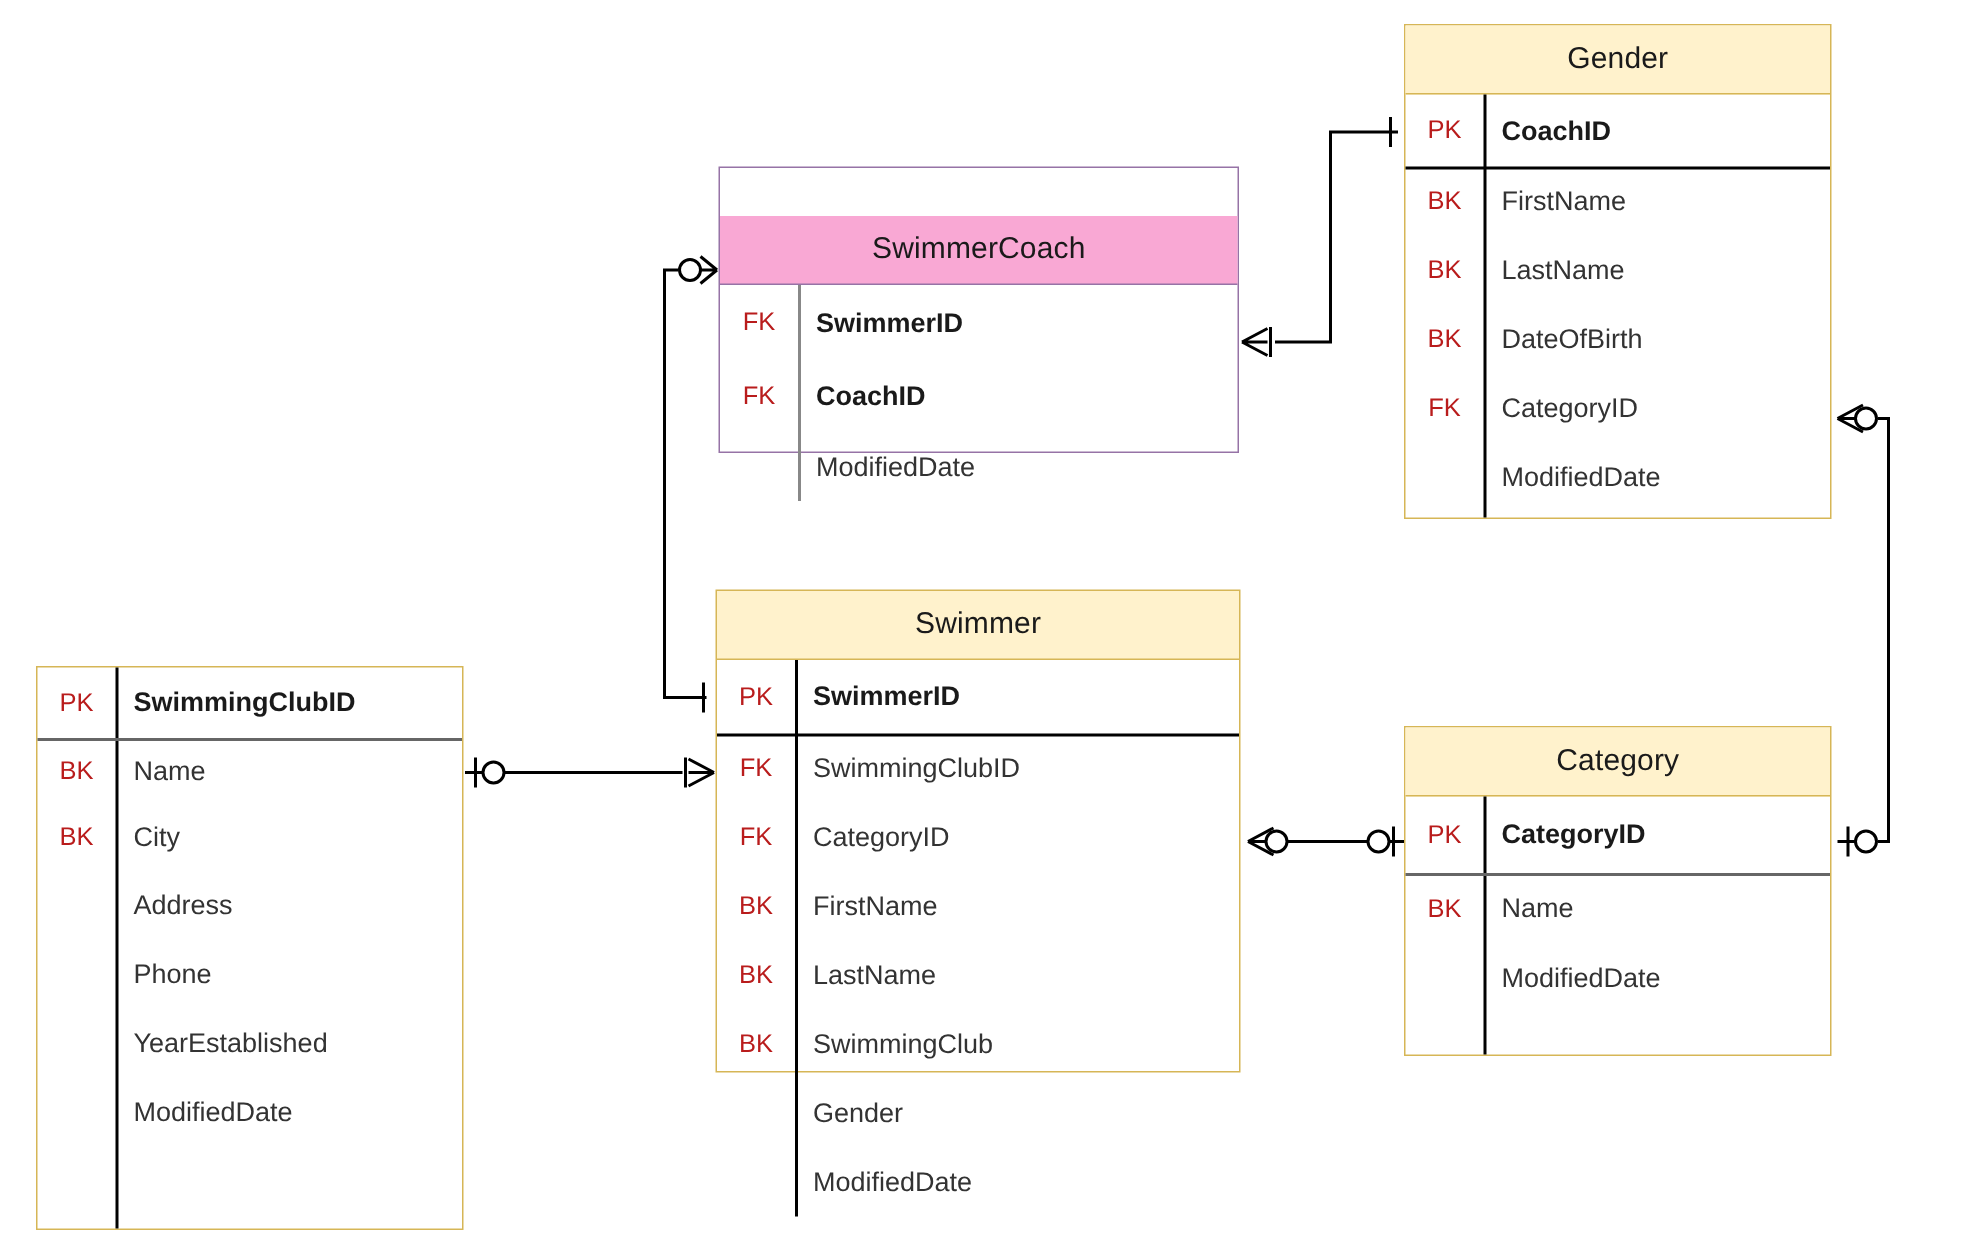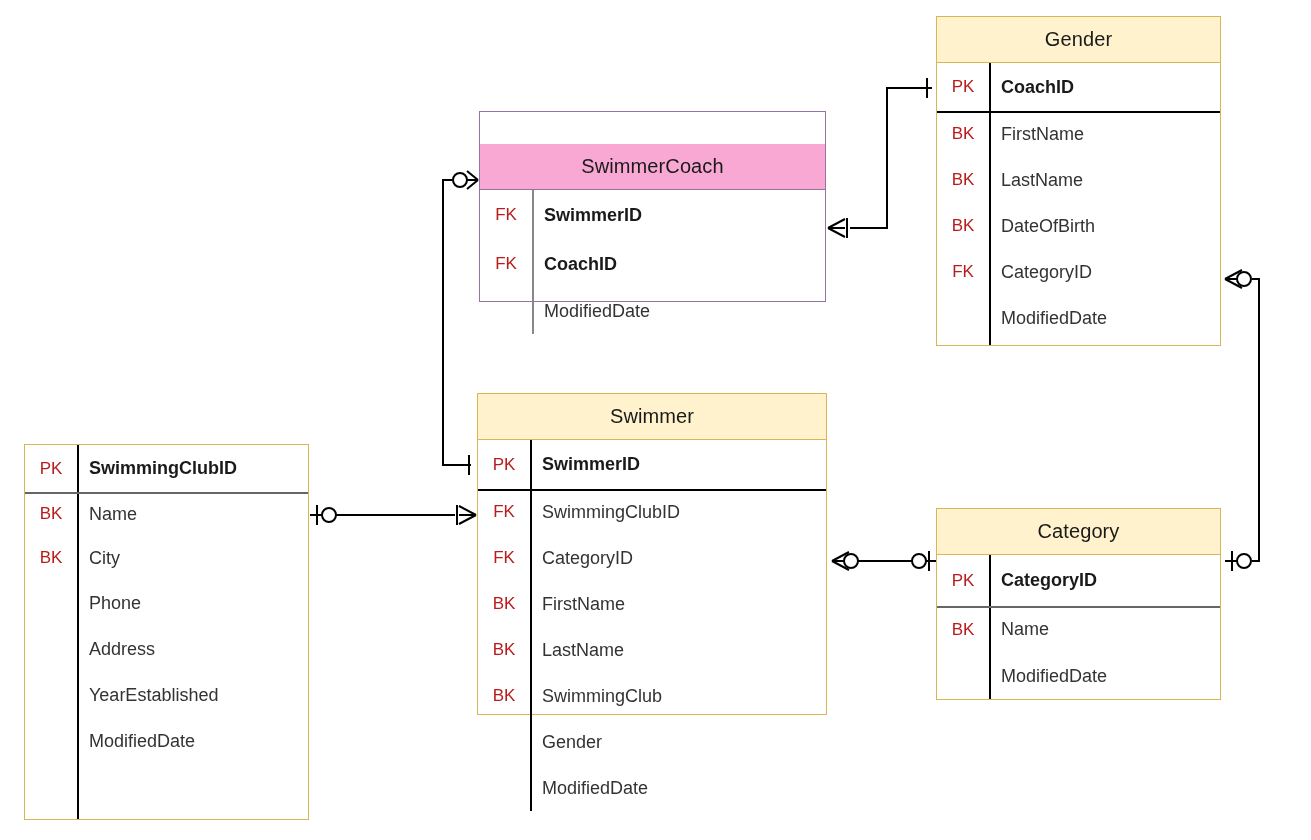--- a/index.html
+++ b/index.html
@@ -275,38 +275,38 @@
       <div class="attr-row" style="height:44px;">
         <span class="attr-key">BK</span>
         <span class="attr-name">Name</span>
       </div>
       <div class="attr-row" style="height:44px;">
         <span class="attr-key">BK</span>
         <span class="attr-name">City</span>
       </div>
       <div class="attr-row">
         <span class="attr-key"></span>
+        <span class="attr-name">Address</span>
+      </div>
+      <div class="attr-row">
+        <span class="attr-key"></span>
         <span class="attr-name">Phone</span>
       </div>
       <div class="attr-row">
         <span class="attr-key"></span>
-        <span class="attr-name">Address</span>
-      </div>
-      <div class="attr-row">
-        <span class="attr-key"></span>
         <span class="attr-name">YearEstablished</span>
       </div>
       <div class="attr-row">
         <span class="attr-key"></span>
         <span class="attr-name">ModifiedDate</span>
       </div>
     </div>
   </div>
 
-  <div class="entity" style="left:936px; top:508px; width:285px; height:192px;">
+  <div class="entity" style="left:936px; top:484px; width:285px; height:220px;">
     <div class="entity-header">Category</div>
     <div class="entity-body">
       <div class="col-split"></div>
       <div class="pk-sep gray" style="top:51px;"></div>
 
       <div class="attr-row pk" style="height:51px;">
         <span class="attr-key">PK</span>
         <span class="attr-name">CategoryID</span>
       </div>
       <div class="attr-row" style="height:47px;">

